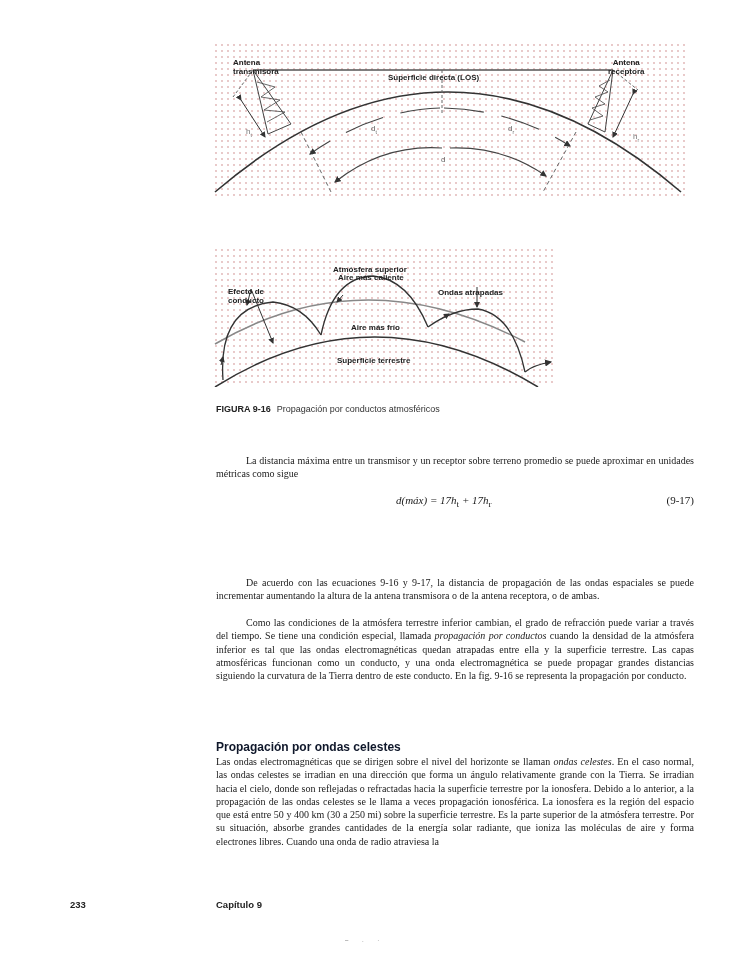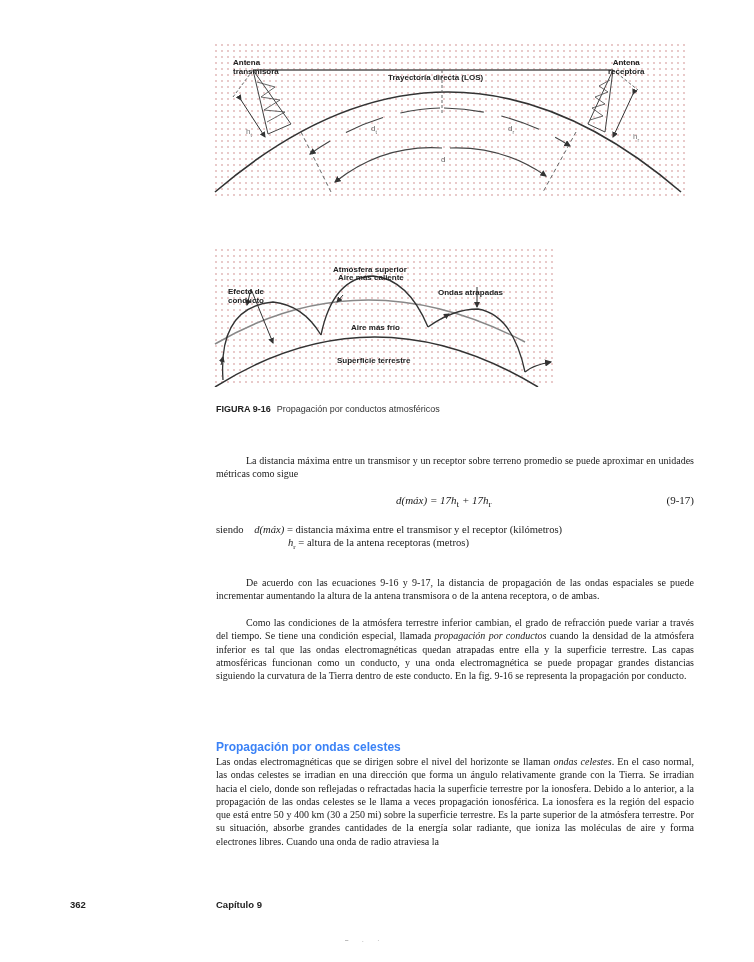--- a/index.html
+++ b/index.html
@@ -11,21 +11,21 @@
   .lbl { position:absolute; font-family:"Liberation Sans", sans-serif; font-size:8px; font-weight:bold; color:#222; line-height:9px; text-align:center; white-space:nowrap;margin-top:12px; }
   .caption { position:absolute; left:216px; font-family:"Liberation Sans", sans-serif; font-size:9px; color:#333; white-space:nowrap; }
   .caption b { font-weight:bold; color:#222; margin-right:6px; }
   .text { position:absolute; left:216px; width:478px; font-family:"Liberation Serif", serif; font-size:10px; line-height:13.3px; color:#1a1a1a; text-align:justify; }
   .indent { text-indent:30px; }
   .eq { position:absolute; left:216px; width:478px; top:494px; font-family:"Liberation Serif", serif; font-size:11px; }
   .eq .center { position:absolute; left:180px; }
   .eq .num { position:absolute; right:0; }
   .defs { position:absolute; left:216px; top:523px; font-family:"Liberation Serif", serif; font-size:10.6px; line-height:13.3px; }
   .defs .row { white-space:nowrap; }
-  .heading { position:absolute; left:216px; top:740px; font-family:"Liberation Sans", sans-serif; font-weight:bold; font-size:12px; color:#3b82f6; }
+  .heading { position:absolute; left:216px; top:740px; font-family:"Liberation Sans", sans-serif; font-weight:bold; font-size:12px; color:#0f172a; }
   .footer { position:absolute; top:899px; font-family:"Liberation Sans", sans-serif; font-weight:bold; font-size:9.5px; color:#222; }
   .wm { position:absolute; top:937px; left:345px; font-family:"Liberation Sans", sans-serif; font-size:6px; color:#555; letter-spacing:6px; }
   i { font-style:italic; }
 </style>
 </head>
 <body>
 
 <div class="fig" style="top:42px; width:475px; height:155px;">
   <svg width="475" height="155" viewBox="0 0 475 155">
     <defs>
@@ -59,21 +59,21 @@
 
     <path d="M231,66 Q300,68 357,104" fill="none" stroke="#444" stroke-width="1.1" stroke-dasharray="40,18" marker-end="url(#ar)"></path>
 
     <path d="M229,106 Q170,102 122,140" fill="none" stroke="#444" stroke-width="1.1" marker-end="url(#ar)"></path>
     <path d="M237,106 Q290,104 333,134" fill="none" stroke="#444" stroke-width="1.1" marker-end="url(#ar)"></path>
   </svg>
   <div class="lbl" style="left:20px; top:4px; text-align:left; white-space:pre;">Antena
 transmisora</div>
   <div class="lbl" style="left:395px; top:4px; white-space:pre;">Antena
 receptora</div>
-  <div class="lbl" style="left:175px; top:19px;">Trayectoria directa (LOS)</div>
+  <div class="lbl" style="left:175px; top:19px;">Superficie directa (LOS)</div>
   <div class="lbl" style="left:158px; top:70px; font-weight:normal; color:#666;"><span>d</span><sub style="font-size:5px">t</sub></div>
   <div class="lbl" style="left:295px; top:70px; font-weight:normal; color:#666;"><span>d</span><sub style="font-size:5px">r</sub></div>
   <div class="lbl" style="left:228px; top:101px; font-weight:normal; color:#666;">d</div>
   <div class="lbl" style="left:33px; top:73px; font-weight:normal; color:#777;"><span>h</span><sub style="font-size:5px">t</sub></div>
   <div class="lbl" style="left:420px; top:78px; font-weight:normal; color:#777;"><span>h</span><sub style="font-size:5px">r</sub></div>
 </div>
 <div class="caption" style="top:209px;margin-top:40px;">
   <b>FIGURA 9-15</b><span>Ondas espaciales y horizonte de radio</span>
 </div>
 
@@ -116,31 +116,29 @@
 </div>
 
 <div class="text indent" style="top:454px;">La distancia máxima entre un transmisor y un receptor sobre terreno promedio se puede aproximar en unidades métricas como sigue</div>
 
 <div class="eq">
   <span class="center"><i>d(máx) = 17h</i><sub>t</sub><i> + 17h</i><sub>r</sub></span>
   <span class="num">(9-17)</span>
 </div>
 
 <div class="defs">
-  <div class="row"><span>siendo</span>&nbsp;&nbsp;&nbsp;&nbsp;<i>d(máx)</i> <span>= distancia máxima entre el transmisor y el receptor (kilómetros)</span></div>
-  <div class="row" style="padding-left:72px;"><i>h</i><sub style="font-size:7px">r</sub> <span>= altura de la antena receptoras (metros)</span></div>
 </div>
 
 <div class="text indent" style="top:576px;">De acuerdo con las ecuaciones 9-16 y 9-17, la distancia de propagación de las ondas espaciales se puede incrementar aumentando la altura de la antena transmisora o de la antena receptora, o de ambas.</div>
 
 <div class="text indent" style="top:616px;">
   <span>Como las condiciones de la atmósfera terrestre inferior cambian, el grado de refracción puede variar a través del tiempo. Se tiene una condición especial, llamada </span><i>propagación por conductos</i><span> cuando la densidad de la atmósfera inferior es tal que las ondas electromagnéticas quedan atrapadas entre ella y la superficie terrestre. Las capas atmosféricas funcionan como un conducto, y una onda electromagnética se puede propagar grandes distancias siguiendo la curvatura de la Tierra dentro de este conducto. En la fig. 9-16 se representa la propagación por conducto.</span>
 </div>
 
 <div class="heading">Propagación por ondas celestes</div>
 
 <div class="text" style="top:755px;">
   <span>Las ondas electromagnéticas que se dirigen sobre el nivel del horizonte se llaman </span><i>ondas celestes</i><span>. En el caso normal, las ondas celestes se irradian en una dirección que forma un ángulo relativamente grande con la Tierra. Se irradian hacia el cielo, donde son reflejadas o refractadas hacia la superficie terrestre por la ionosfera. Debido a lo anterior, a la propagación de las ondas celestes se le llama a veces propagación ionosférica. La ionosfera es la región del espacio que está entre 50 y 400 km (30 a 250 mi) sobre la superficie terrestre. Es la parte superior de la atmósfera terrestre. Por su situación, absorbe grandes cantidades de la energía solar radiante, que ioniza las moléculas de aire y forma electrones libres. Cuando una onda de radio atraviesa la</span>
 </div>
 
-<div class="footer" style="left:70px;">362</div>
+<div class="footer" style="left:70px;">233</div>
 <div class="footer" style="left:216px;">Capítulo 9</div>
 <div class="wm">– . ·</div>
 
 </body></html>

